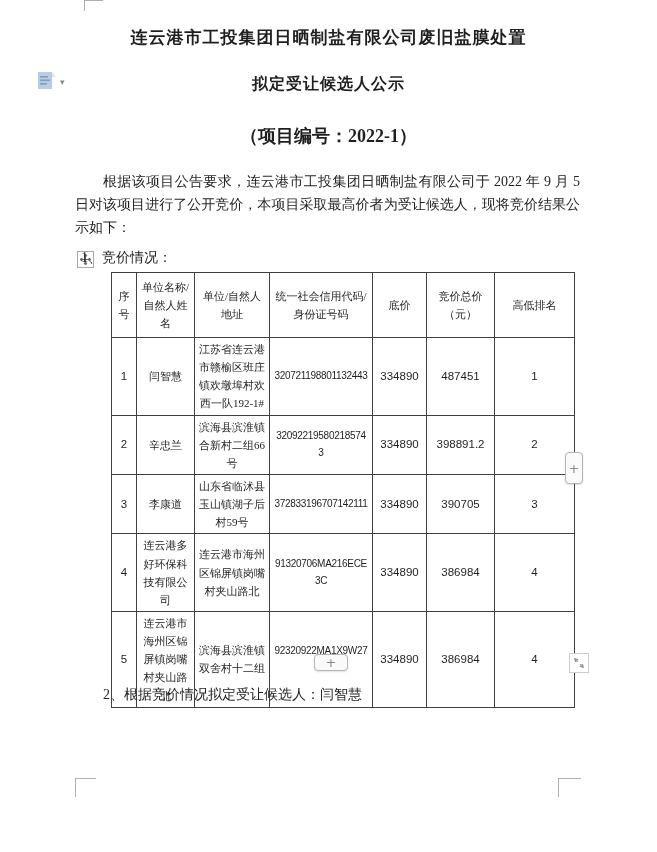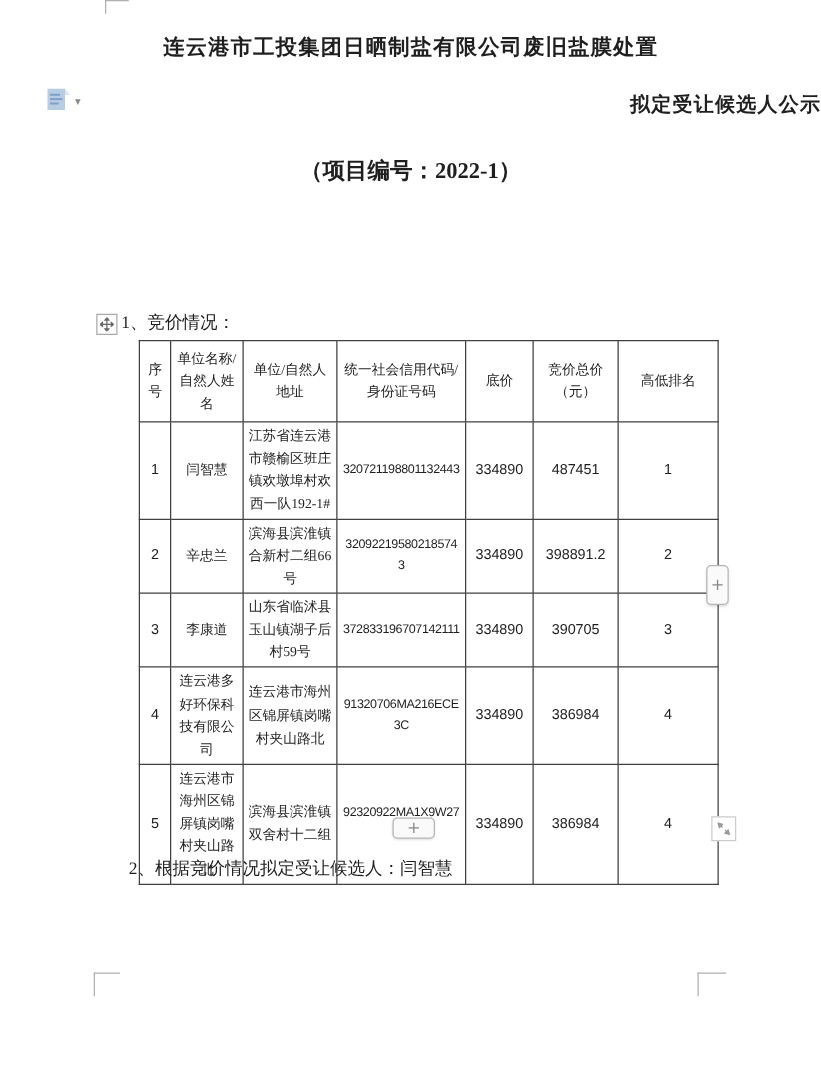--- a/index.html
+++ b/index.html
@@ -7,29 +7,29 @@
     position:relative;
     width:657px;height:852px;
     background:#ffffff;
     overflow:hidden;
     font-family:"Liberation Serif","DejaVu Serif",serif;
     color:#1f1f1f;
   }
   
   .title1{position:absolute;top:26px;left:0;width:657px;text-align:center;
     font-size:17px;font-weight:bold;letter-spacing:1px;}
-  .title2{position:absolute;top:74px;left:0;width:657px;text-align:right;
+  .title2{position:absolute;top:74px;left:0;width:657px;text-align:center;
     font-size:16px;font-weight:bold;letter-spacing:1px;}
   .projno{position:absolute;top:124px;left:0;width:657px;text-align:center;
     font-size:18px;font-weight:bold;}
   
   .para{position:absolute;left:75px;width:505px;font-size:14px;line-height:23px;
     text-align:justify;text-justify:inter-ideograph;}
   .intro{top:170px;text-indent:2em;}
-  .sec1{position:absolute;top:249px;left:97px;font-size:14px;}
+  .sec1{position:absolute;top:249px;left:81px;font-size:14px;}
   .sec2{position:absolute;top:686px;left:103px;width:480px;font-size:14px;}
   .sec3{top:706px;text-indent:2em;}
   
   .bidtable{position:absolute;top:272px;left:111px;border-collapse:collapse;
     table-layout:fixed;width:463px;}
   .bidtable td{border:1px solid #404040;text-align:center;vertical-align:middle;
     font-size:11px;line-height:1.65;padding:2px 4px;word-break:break-all;}
   .bidtable .num{font-family:"Liberation Sans","DejaVu Sans",sans-serif;font-size:11.5px;}
   .bidtable .idcode{font-family:"Liberation Sans","DejaVu Sans",sans-serif;font-size:10px;letter-spacing:-0.3px;}
   .bidtable tr.hdr td{font-size:11px;}
@@ -74,20 +74,21 @@
         <rect x="4" y="13" width="7" height="1.6" fill="#7f9fc6"></rect>
       </svg>
     </span>
     <span class="paste-caret">▾</span>
   </div>
 
   <div class="title1">连云港市工投集团日晒制盐有限公司废旧盐膜处置</div>
   <div class="title2">拟定受让候选人公示</div>
   <div class="projno">（项目编号：2022-1）</div>
 
+  <div class="para intro">根据该项目公告要求，连云港市工投集团日晒制盐有限公司于 2022 年 9 月 5 日对该项目进行了公开竞价，本项目采取最高价者为受让候选人，现将竞价结果公示如下：</div>
 
   <div class="move-handle">
     <svg width="11" height="11" viewBox="0 0 11 11">
       <g stroke="#6a6a6a" stroke-width="1" fill="#6a6a6a">
         <line x1="5.5" y1="1.5" x2="5.5" y2="9.5"></line>
         <line x1="1.5" y1="5.5" x2="9.5" y2="5.5"></line>
         <polygon points="5.5,0 4,2 7,2"></polygon>
         <polygon points="5.5,11 4,9 7,9"></polygon>
         <polygon points="0,5.5 2,4 2,7"></polygon>
         <polygon points="11,5.5 9,4 9,7"></polygon>

